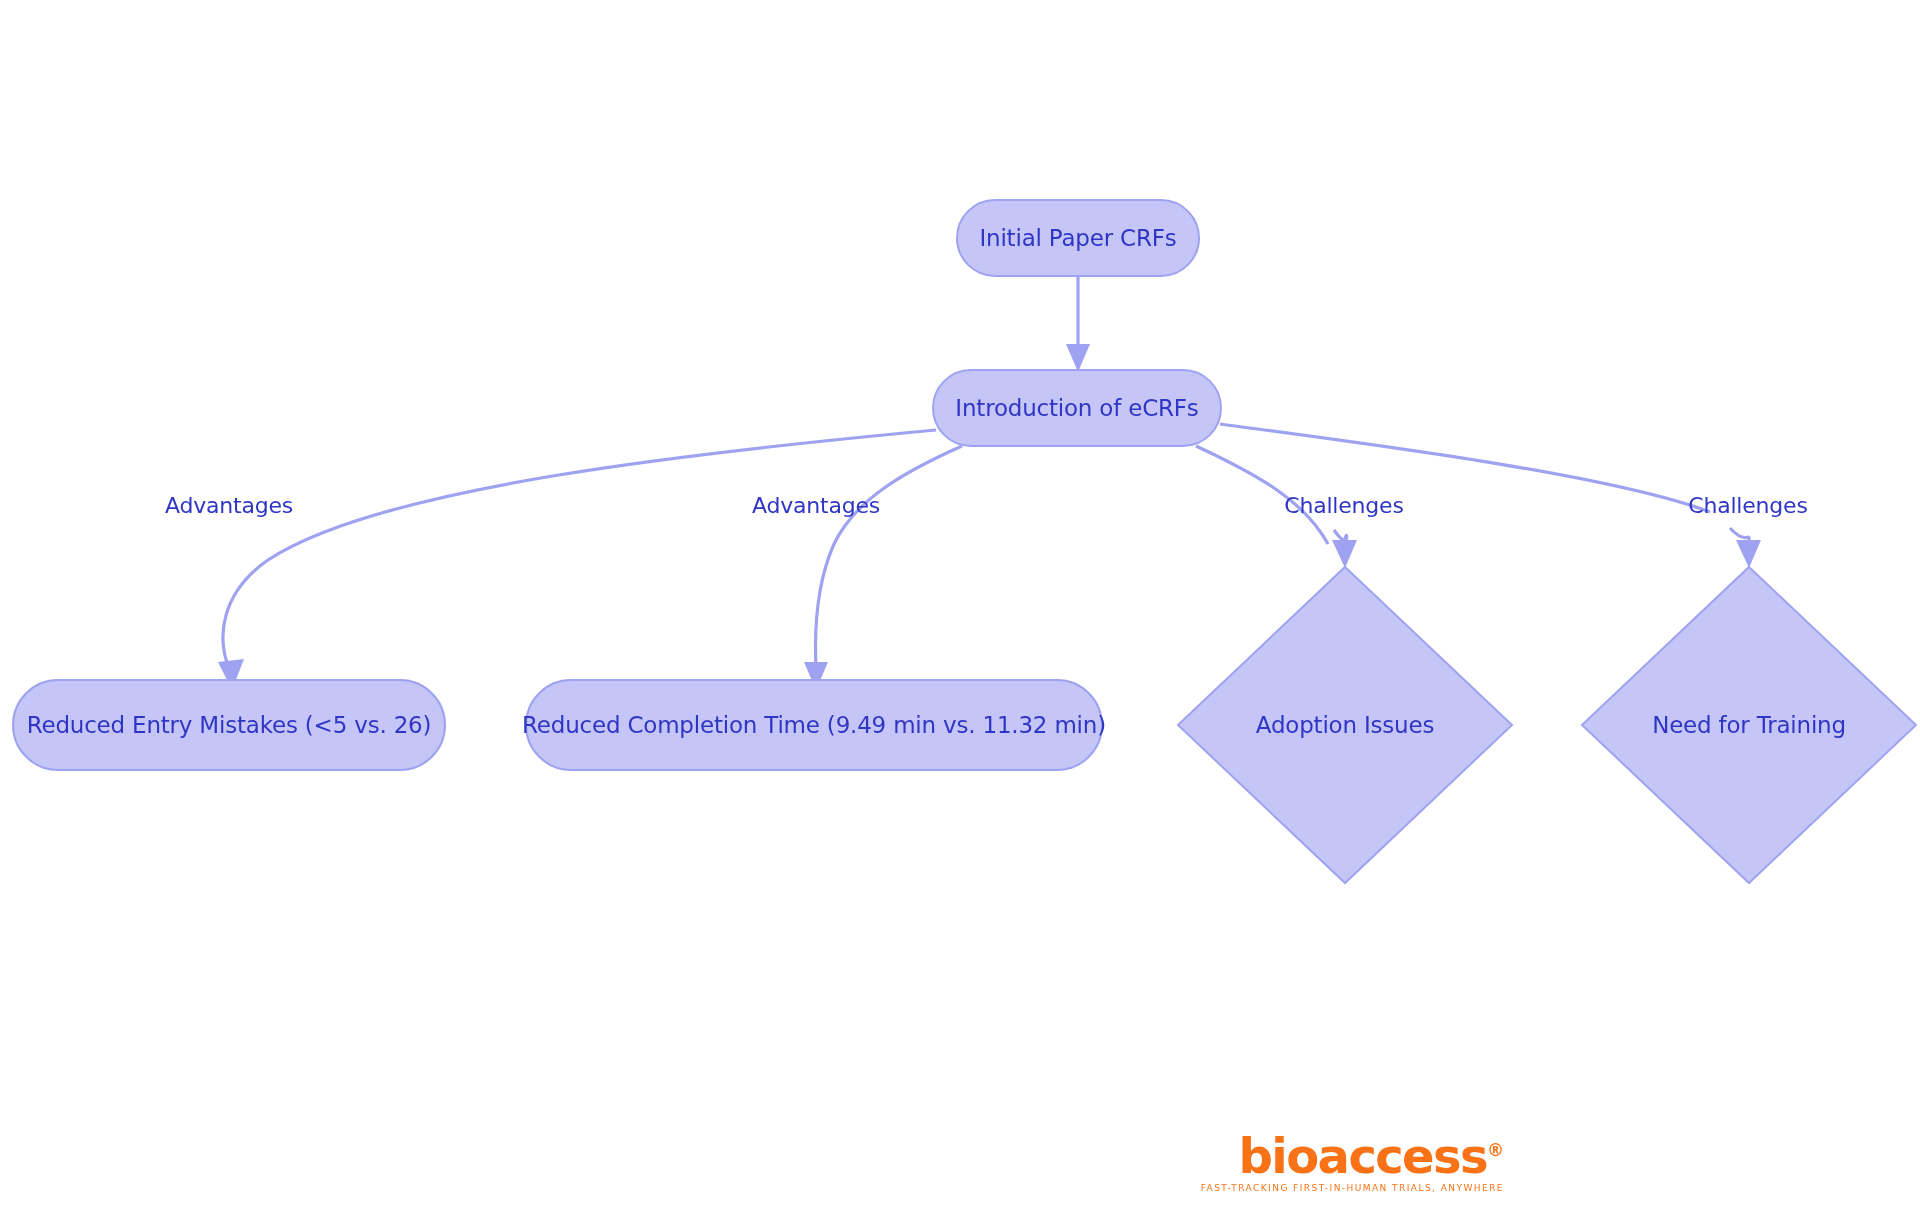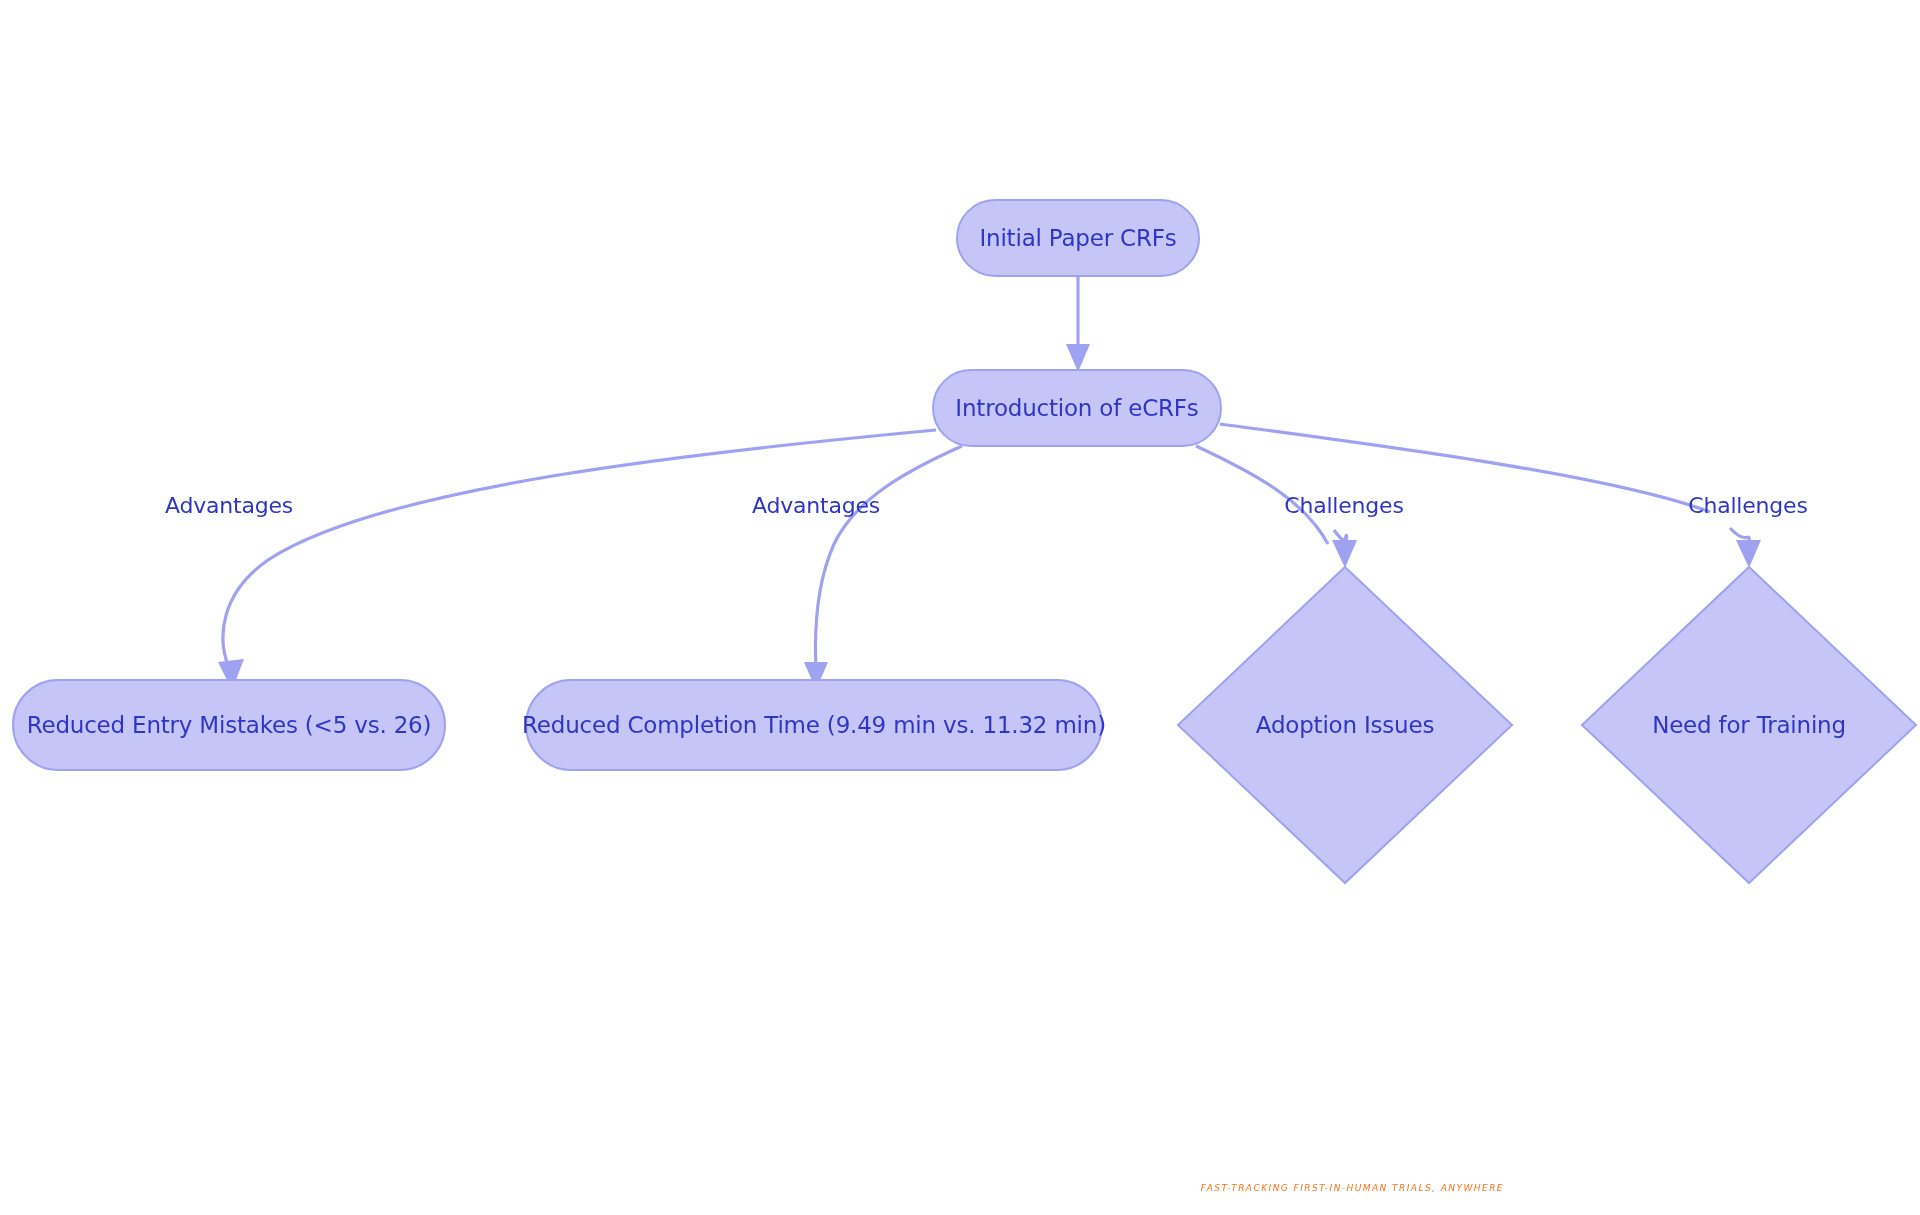--- a/index.html
+++ b/index.html
@@ -75,21 +75,20 @@
     letter-spacing: 0;
   }
   #brand-tagline {
     font-family: "DejaVu Sans", "Liberation Sans", sans-serif;
     font-size: 9px;
     color: #f97316;
     letter-spacing: 1.45px;
     margin-top: 3px;
     white-space: nowrap;
     font-weight: normal;
-    font-style: italic;
   }
 </style>
 </head>
 <body>
 
 <div id="diagram-root">
   <svg width="1920" height="1215" viewBox="0 0 1920 1215">
 
     <g>
 
@@ -166,15 +165,16 @@
     <g>
       <text class="edge-label" x="229" y="507">Advantages</text>
       <text class="edge-label" x="816" y="507">Advantages</text>
       <text class="edge-label" x="1344" y="507">Challenges</text>
       <text class="edge-label" x="1748" y="507">Challenges</text>
     </g>
   </svg>
 
   
   <div id="brand-logo">
+    <div id="brand-wordmark"><span>bioaccess</span><span id="brand-reg">®</span></div>
     <div id="brand-tagline">FAST-TRACKING FIRST-IN-HUMAN TRIALS, ANYWHERE</div>
   </div>
 </div>
 
 </body></html>

